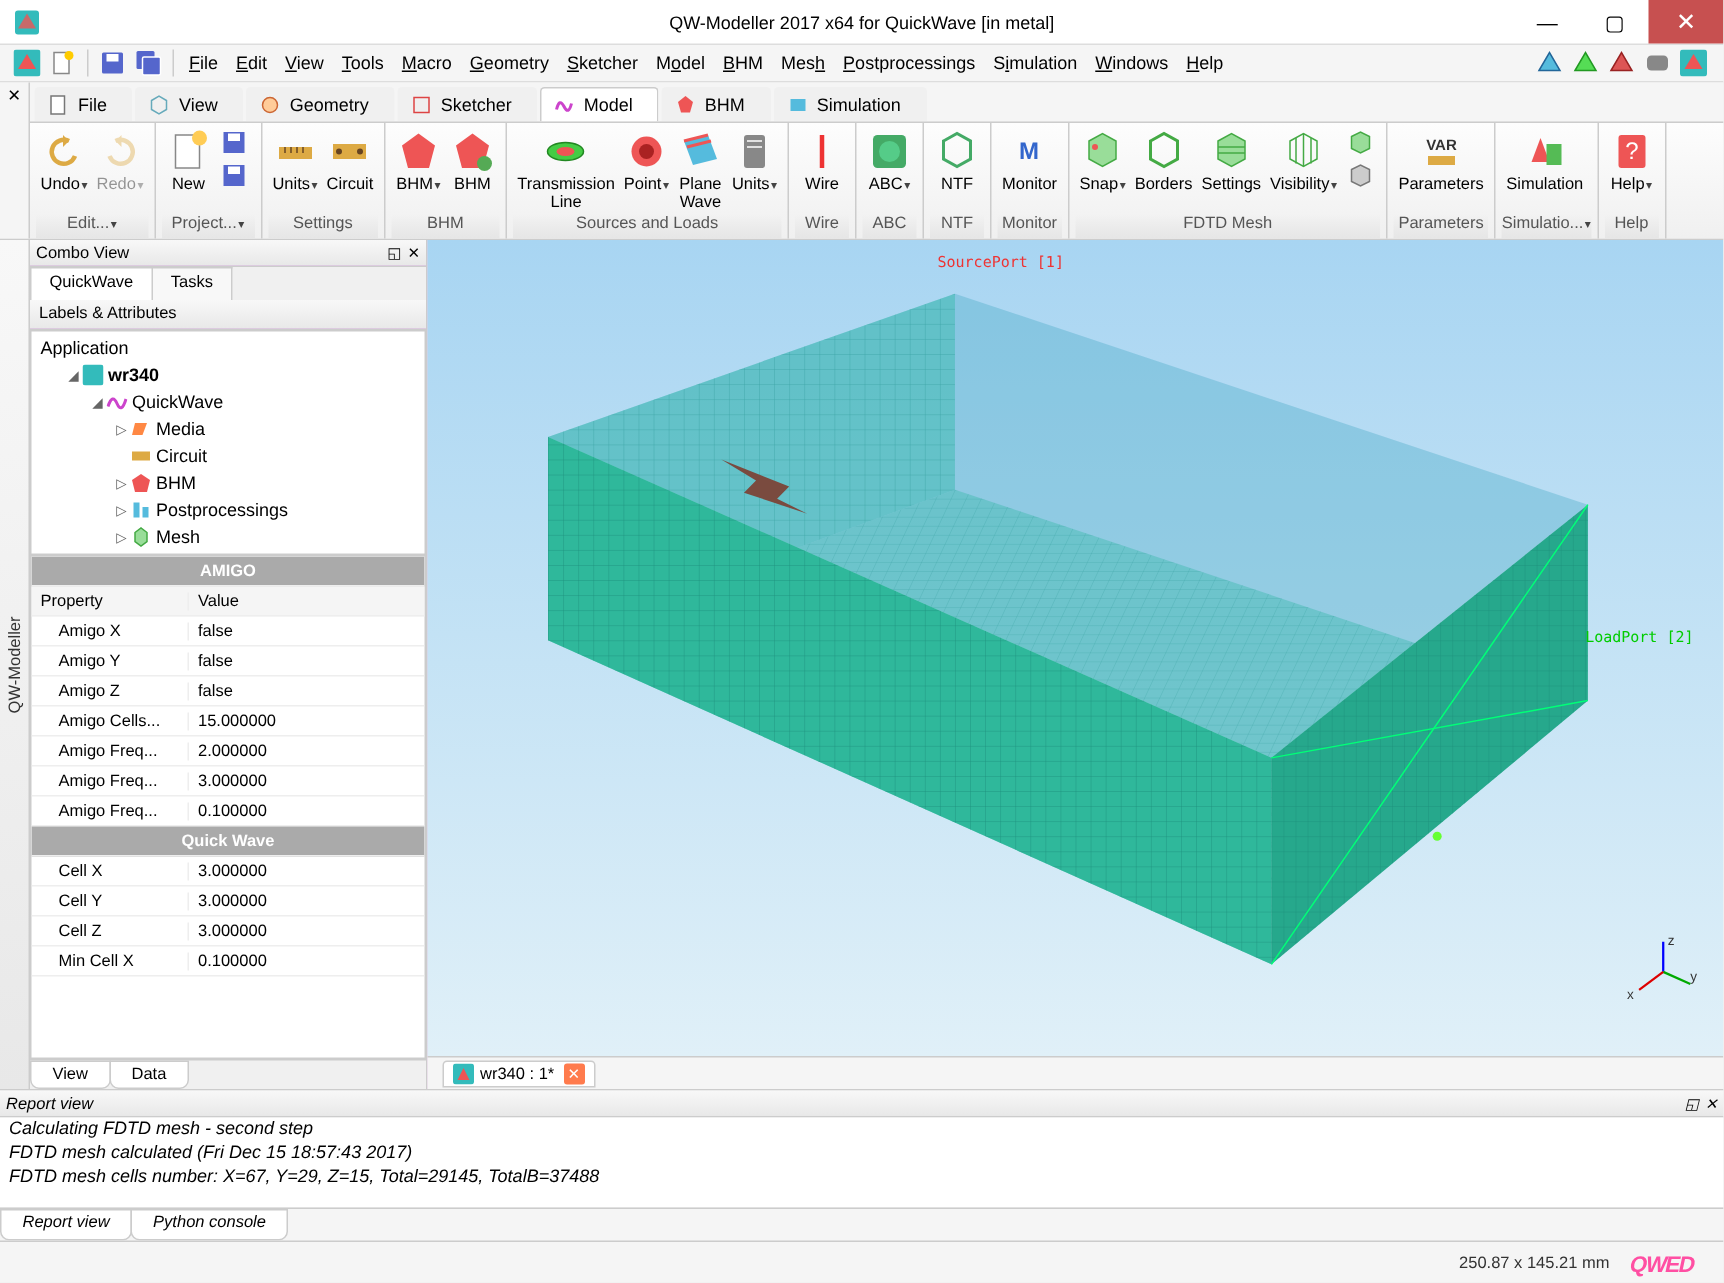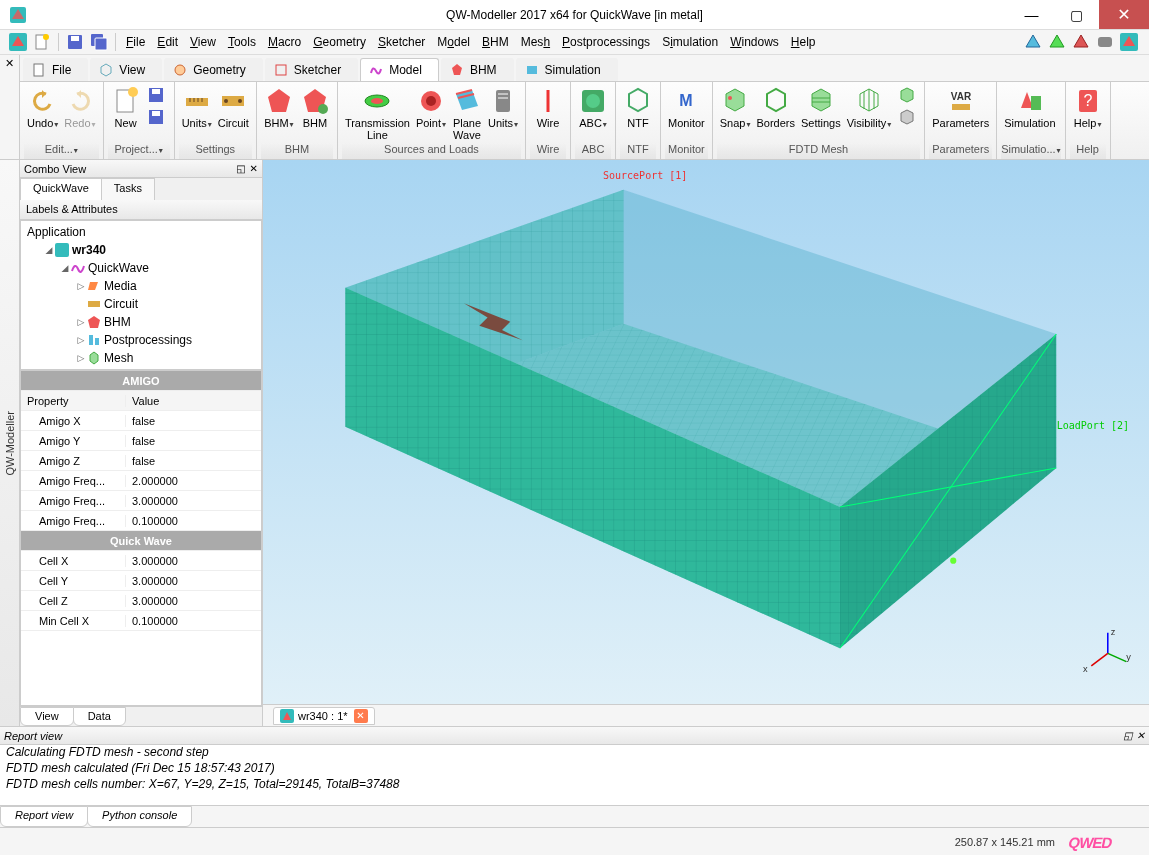--- a/index.html
+++ b/index.html
@@ -35,21 +35,21 @@
 .rgroup { border-right: 1px solid #ccc; display: flex; flex-direction: column; padding: 2px 4px 0 4px; }
 .rgroup .items { flex: 1; display: flex; align-items: flex-start; }
 .rgroup .glabel { height: 16px; text-align: center; font-size: 11px; color: #555; background: linear-gradient(to bottom, transparent, #e6e6e6); }
 .rbtn { display: flex; flex-direction: column; align-items: center; padding: 2px 3px; font-size: 11px; text-align: center; line-height: 1.1; }
 .rbtn .ricon { width: 30px; height: 30px; margin-bottom: 1px; }
 .rbtn .ricons { width: 20px; height: 18px; }
 .dropdown::after { content: '▾'; font-size: 8px; margin-left: 1px; color: #444; }
 
 
 .main { flex: 1; display: flex; overflow: hidden; }
-.left-panel { width: 243px; background: #f0abfc; display: flex; flex-direction: column; border-right: 1px solid #ccc; }
+.left-panel { width: 265px; background: #f0abfc; display: flex; flex-direction: column; border-right: 1px solid #ccc; }
 .panel-header { height: 18px; background: linear-gradient(to bottom, #f8f8f8, #e8e8e8); display: flex; align-items: center; padding: 0 4px; font-size: 11px; border-bottom: 1px solid #ccc; }
 .panel-header .pbtns { margin-left: auto; font-size: 10px; display: flex; gap: 4px; }
 .panel-tabs { height: 22px; display: flex; background: #f0f0f0; }
 .ptab { padding: 3px 12px; font-size: 11px; border: 1px solid #ccc; border-bottom: none; background: #f8f8f8; margin-right: -1px; }
 .ptab.active { background: #fff; position: relative; }
 .subheader { height: 20px; background: linear-gradient(to bottom, #f8f8f8, #e8e8e8); padding: 3px 6px; font-size: 11px; border-bottom: 1px solid #ccc; }
 .tree { flex: 0 0 150px; background: #fff; overflow: auto; font-size: 12px; padding: 2px; border: 1px solid #ccc; margin: 0; }
 .tree .node { display: flex; align-items: center; height: 18px; padding-left: 4px; }
 .tree .ind { display: inline-block; width: 16px; }
 .tree .exp { width: 12px; font-size: 9px; color: #666; text-align: center; }
@@ -70,21 +70,21 @@
 .port-label { position: absolute; font-size: 10px; font-family: monospace; }
 .doctabs { height: 22px; background: #f5f5f5; display: flex; align-items: center; padding-left: 10px; border-top: 1px solid #ccc; }
 .doctab { background: #fff; border: 1px solid #ccc; padding: 1px 6px; font-size: 11px; display: flex; align-items: center; border-radius: 3px 3px 0 0; text-align: center; }
 .doctab .tclose { margin-left: 6px; width: 14px; height: 14px; background: #ff7b4d; border-radius: 2px; color: #fff; font-size: 10px; display: flex; align-items: center; justify-content: center; }
 
 
 .report-panel { display: flex; flex-direction: column; border-top: 1px solid #ccc; font-style: italic; }
 .report-body { height: 60px; background: #fff; font-family: "Courier New", monospace; font-size: 12px; padding: 0 6px; overflow: auto; white-space: pre; line-height: 1.25; }
 .report-tabs { height: 22px; background: #f5f5f5; display: flex; border-top: 1px solid #ccc; }
 
-.statusbar { height: 28px; background: #f5f5f5; border-top: 1px solid #ccc; display: flex; align-items: center; padding: 0 20px; }
+.statusbar { height: 28px; background: #f5f5f5; border-top: 1px solid #ccc; display: flex; align-items: center; padding: 0 2px; }
 .statusbar .dims { margin-left: auto; font-size: 11px; color: #333; margin-right: 14px; }
 .logo { width: 60px; height: 20px; }
 
 svg { display: block; }
 </style>
 </head>
 <body>
 
 <div class="titlebar">
   <svg class="app-icon" viewBox="0 0 20 20">
@@ -570,20 +570,24 @@
         </div>
       <div class="prow">
           <div class="pname">Amigo Y</div>
           <div class="pval">false</div>
         </div>
       <div class="prow">
           <div class="pname">Amigo Z</div>
           <div class="pval">false</div>
         </div>
       <div class="prow">
+          <div class="pname">Amigo Cells...</div>
+          <div class="pval">15.000000</div>
+        </div>
+      <div class="prow">
           <div class="pname">Amigo Freq...</div>
           <div class="pval">2.000000</div>
         </div>
       <div class="prow">
           <div class="pname">Amigo Freq...</div>
           <div class="pval">3.000000</div>
         </div>
       <div class="prow">
           <div class="pname">Amigo Freq...</div>
           <div class="pval">0.100000</div>

